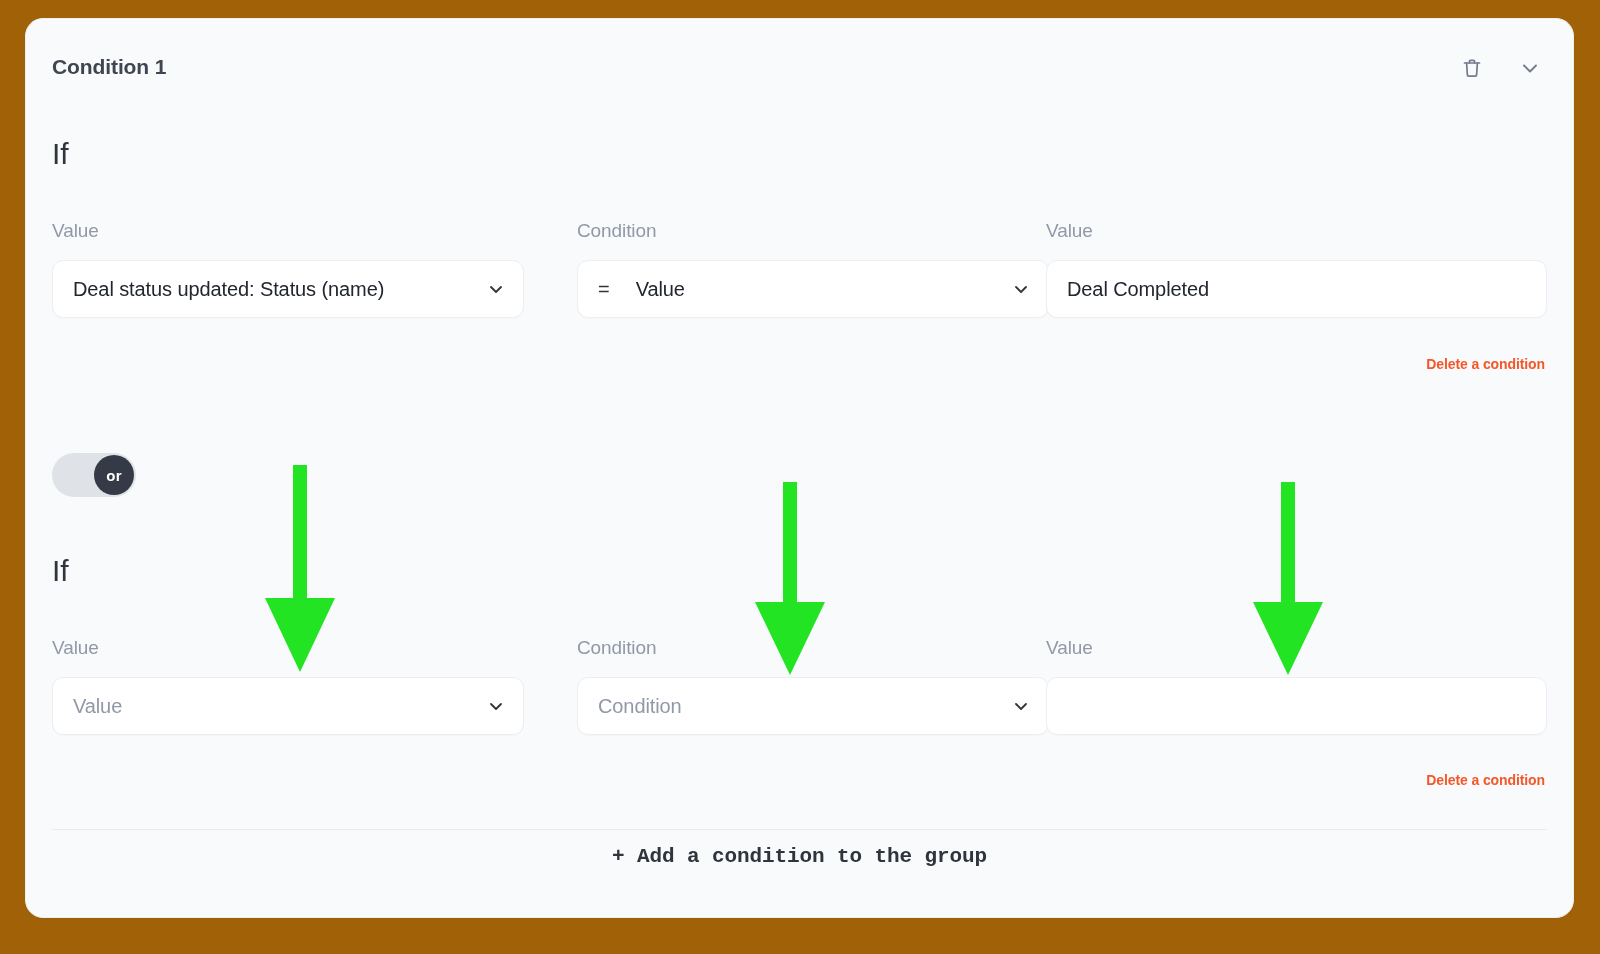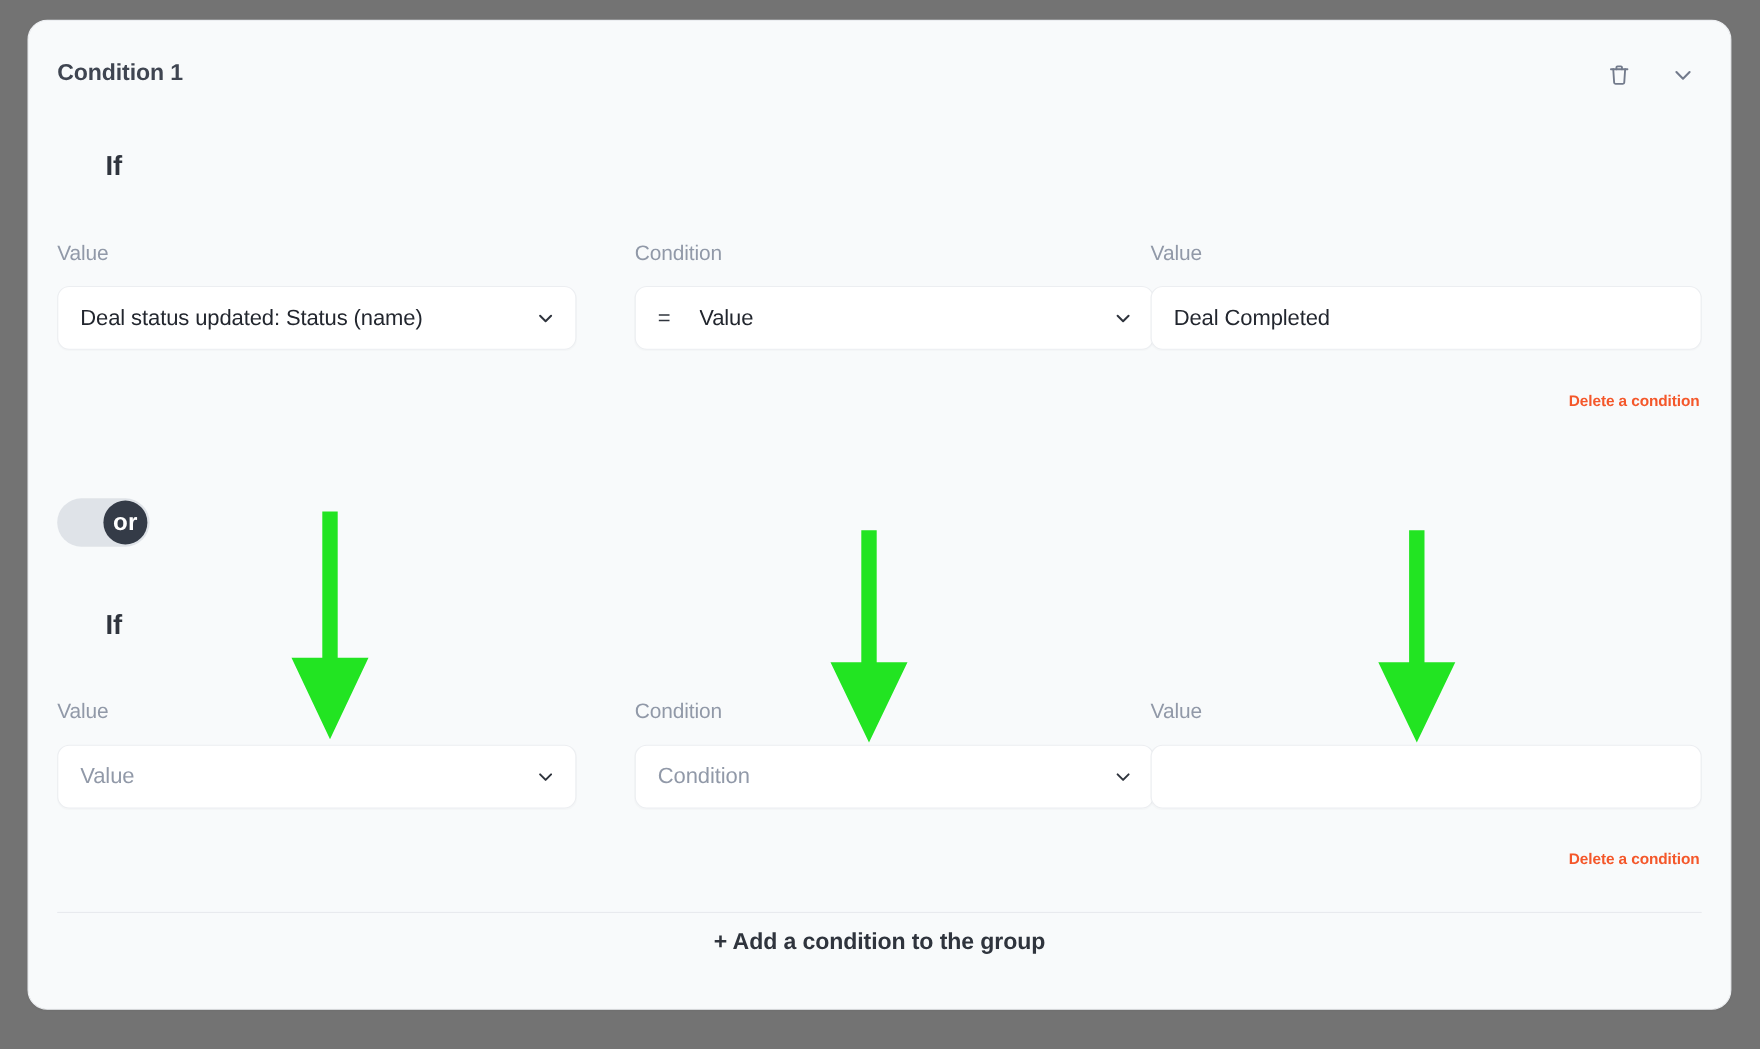--- a/index.html
+++ b/index.html
@@ -10,21 +10,21 @@
     background: #ffffff;
     font-family: "Liberation Sans", sans-serif;
     -webkit-font-smoothing: antialiased;
   }
 
   #stage {
     position: relative;
     width: 1600px;
     height: 954px;
     overflow: hidden;
-    background: #737373;
+    background: #a16207;
   }
 
   
   .condition-card {
     position: absolute;
     left: 25px;
     top: 18px;
     width: 1549px;
     height: 900px;
     background: #f8fafb;
@@ -66,25 +66,24 @@
     color: #737b8c;
     cursor: pointer;
     background: transparent;
     border: none;
   }
   .icon-btn svg { display: block; }
 
   
   .if-label {
     position: absolute;
-    font-size: 25px;
-    font-weight: bold;
+    font-size: 30px;
+    font-weight: normal;
     color: #2f343d;
     letter-spacing: -0.2px;
-    margin-left: 44px;
   }
 
   .field-row {
     position: absolute;
     left: 26px;
     width: 1495px;
     height: 110px;
   }
 
   .field {
@@ -166,21 +165,21 @@
     right: 2px;
     top: 2px;
     width: 40px;
     height: 40px;
     border-radius: 50%;
     background: #343b47;
     display: flex;
     align-items: center;
     justify-content: center;
     color: #ffffff;
-    font-size: 22px;
+    font-size: 15px;
     font-weight: bold;
     letter-spacing: 0.2px;
   }
 
   
   .divider {
     position: absolute;
     left: 26px;
     top: 810px;
     width: 1495px;
@@ -191,20 +190,21 @@
     position: absolute;
     left: 0;
     top: 826px;
     width: 100%;
     text-align: center;
     font-size: 21px;
     font-weight: bold;
     color: #2f343d;
     letter-spacing: -0.1px;
     cursor: pointer;
+    font-family: Liberation Mono, monospace;
   }
 
   
   .arrow {
     position: absolute;
     pointer-events: none;
   }
 </style>
 </head>
 <body>

